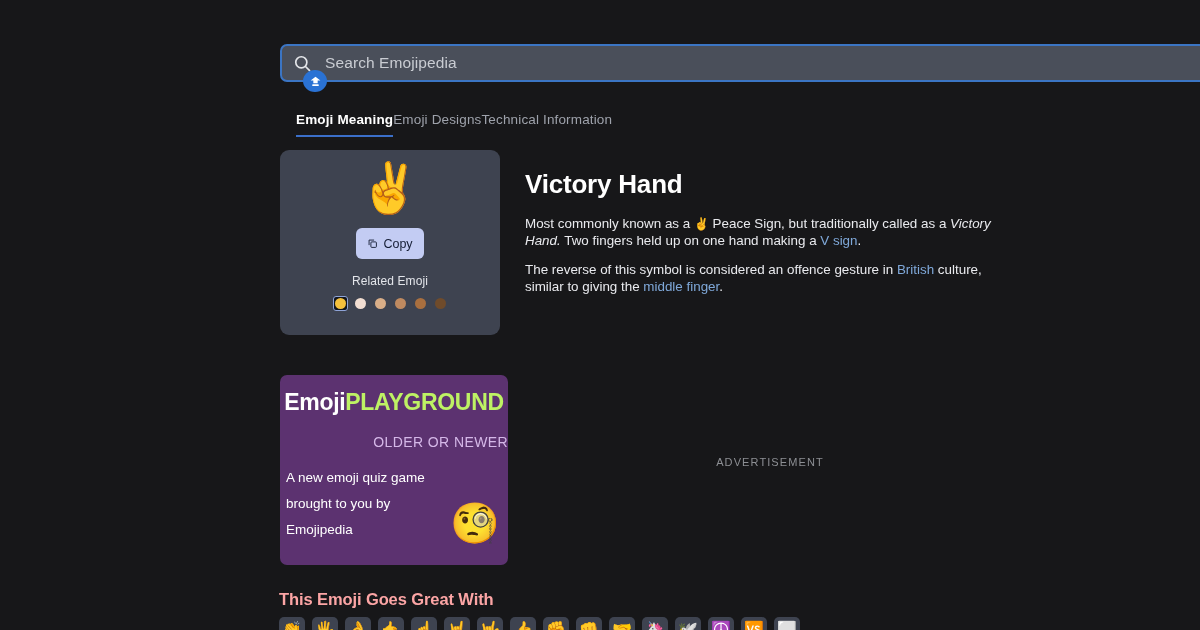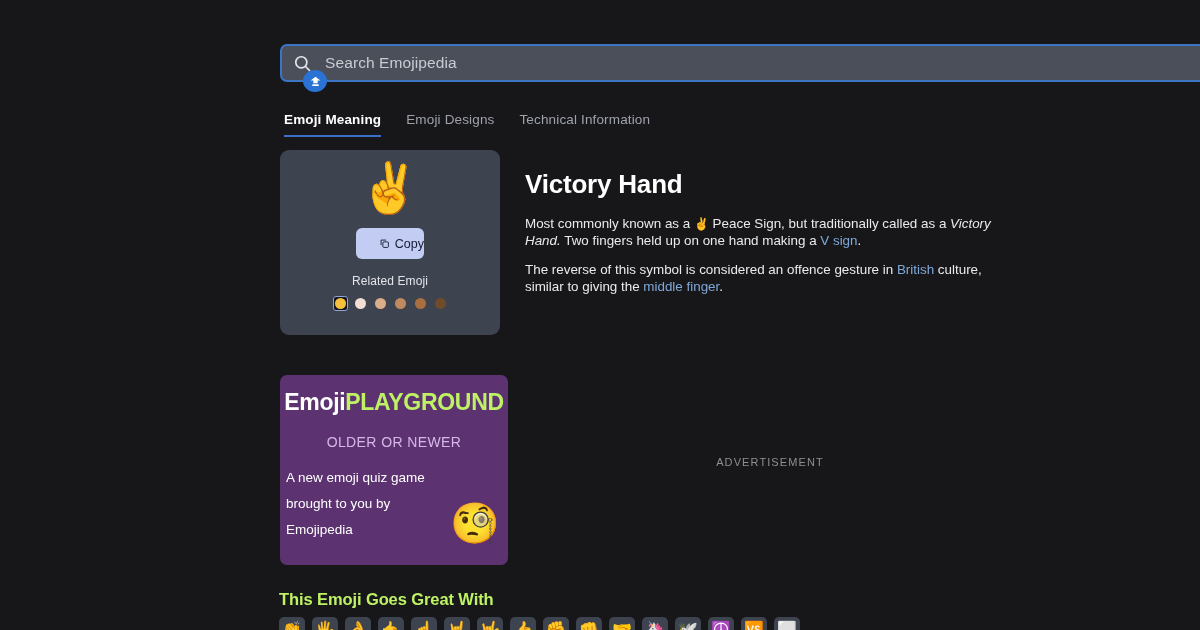--- a/index.html
+++ b/index.html
@@ -65,24 +65,23 @@
     display: flex;
     align-items: center;
     justify-content: center;
     z-index: 5;
   }
   .search-badge svg { width: 13px; height: 13px; display: block; }
 
   
   .tabs {
     position: absolute;
-    left: 284px;
+    left: 296px;
     top: 112px;
     display: flex;
-    gap: 25px;
   }
   .tab {
     font-size: 13.5px;
     color: #9ea2ab;
     padding: 0 0 8px 0;
     letter-spacing: .15px;
     border-bottom: 2px solid transparent;
     cursor: pointer;
     white-space: nowrap;
   }
@@ -117,21 +116,21 @@
     width: 68px;
     height: 31px;
     background: #c3ccf3;
     border: 0;
     border-radius: 6px;
     color: #141c33;
     font-family: "Liberation Sans", sans-serif;
     font-size: 12.5px;
     display: flex;
     align-items: center;
-    justify-content: flex-end;
+    justify-content: center;
     gap: 5px;
     cursor: pointer;
   }
   .copy-btn svg { width: 11px; height: 11px; display: block; }
 
   .related-label {
     margin-top: 15px;
     font-size: 12px;
     color: #e3e5ea;
     letter-spacing: .1px;
@@ -177,21 +176,21 @@
     text-align: center;
     font-size: 23px;
     font-weight: bold;
     letter-spacing: -0.3px;
     line-height: 1;
   }
   .ad-logo .w { color: #ffffff; }
   .ad-logo .m { color: #bef264; }
   .ad-sub {
     margin-top: 20px;
-    text-align: center;
+    text-align: right;
     color: #d5b8e8;
     font-size: 14px;
     letter-spacing: .4px;
   }
   .ad-body {
     position: absolute;
     left: 6px;
     bottom: 22px;
     width: 140px;
     color: #ffffff;
@@ -249,21 +248,21 @@
   .inline-emoji { font-family: "DejaVu Sans", sans-serif; font-size: 12px; }
 
   
   .goes-great {
     position: absolute;
     left: 279px;
     top: 590px;
     width: 900px;
   }
   .gg-title {
-    color: #bef264;
+    color: #fca5a5;
     font-size: 16.5px;
     font-weight: bold;
     letter-spacing: -.1px;
   }
   .gg-row {
     margin-top: 8px;
     display: flex;
     gap: 7px;
   }
   .gg-tile {

